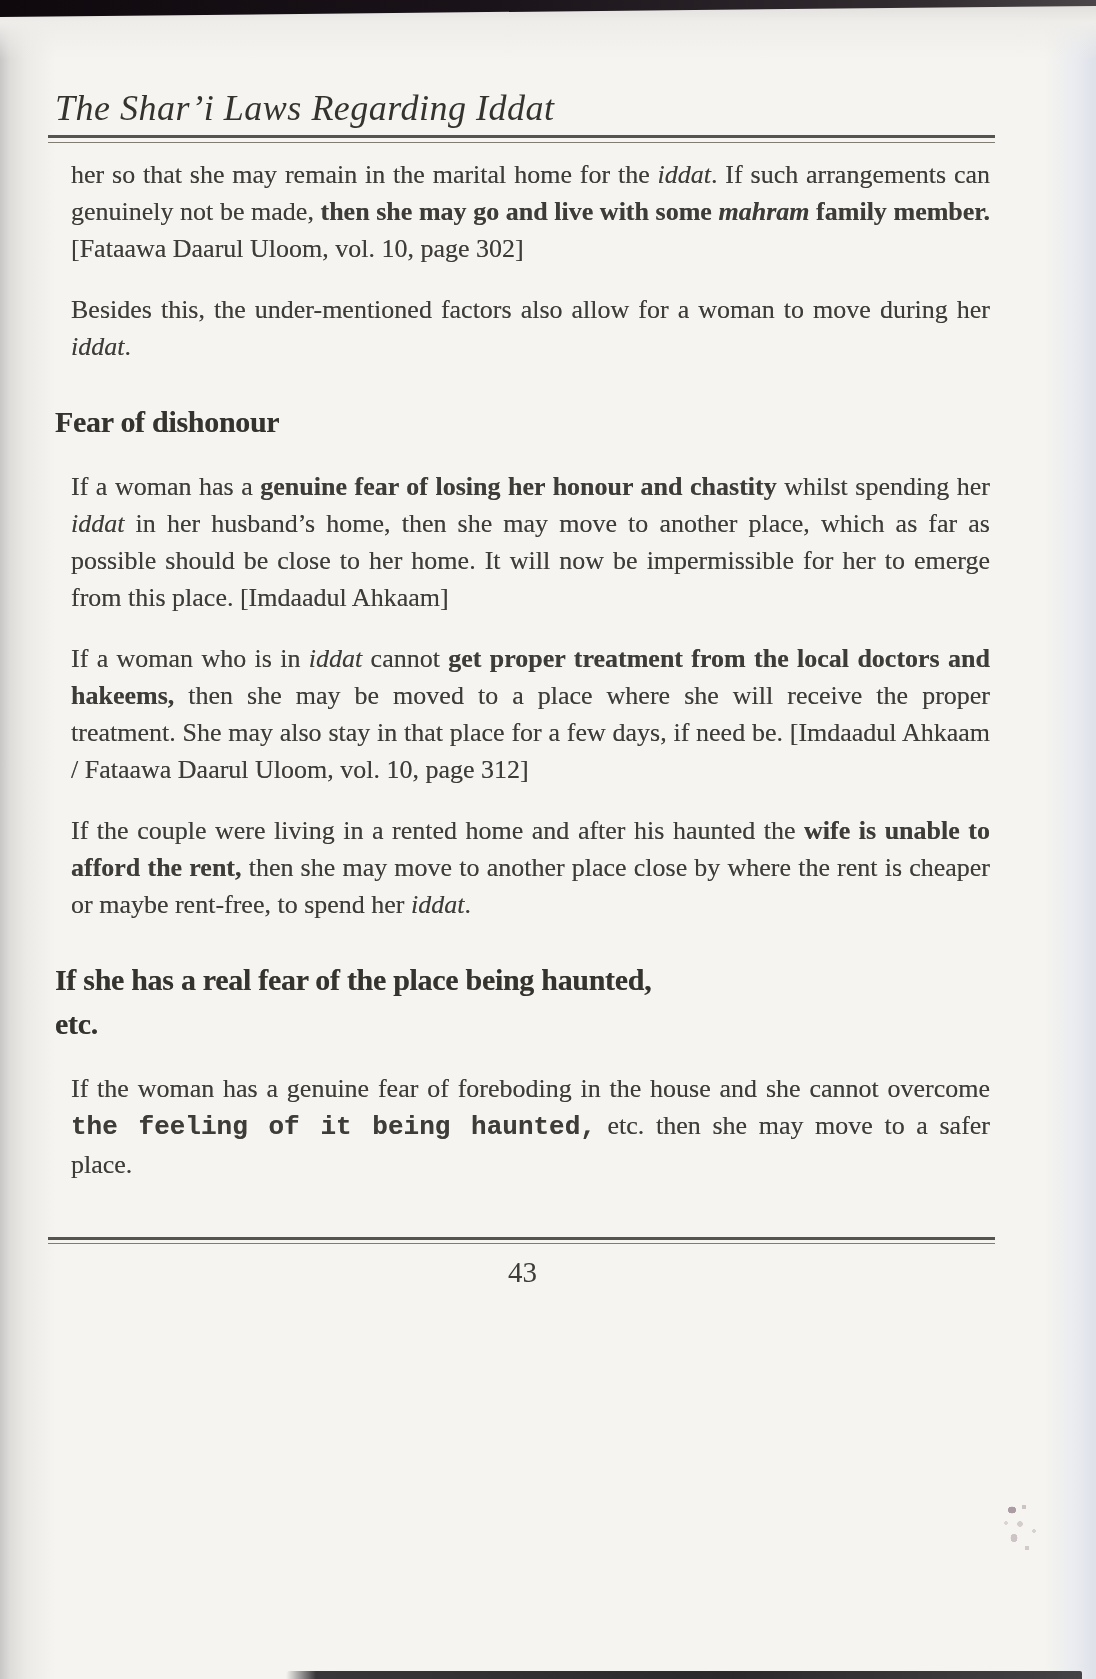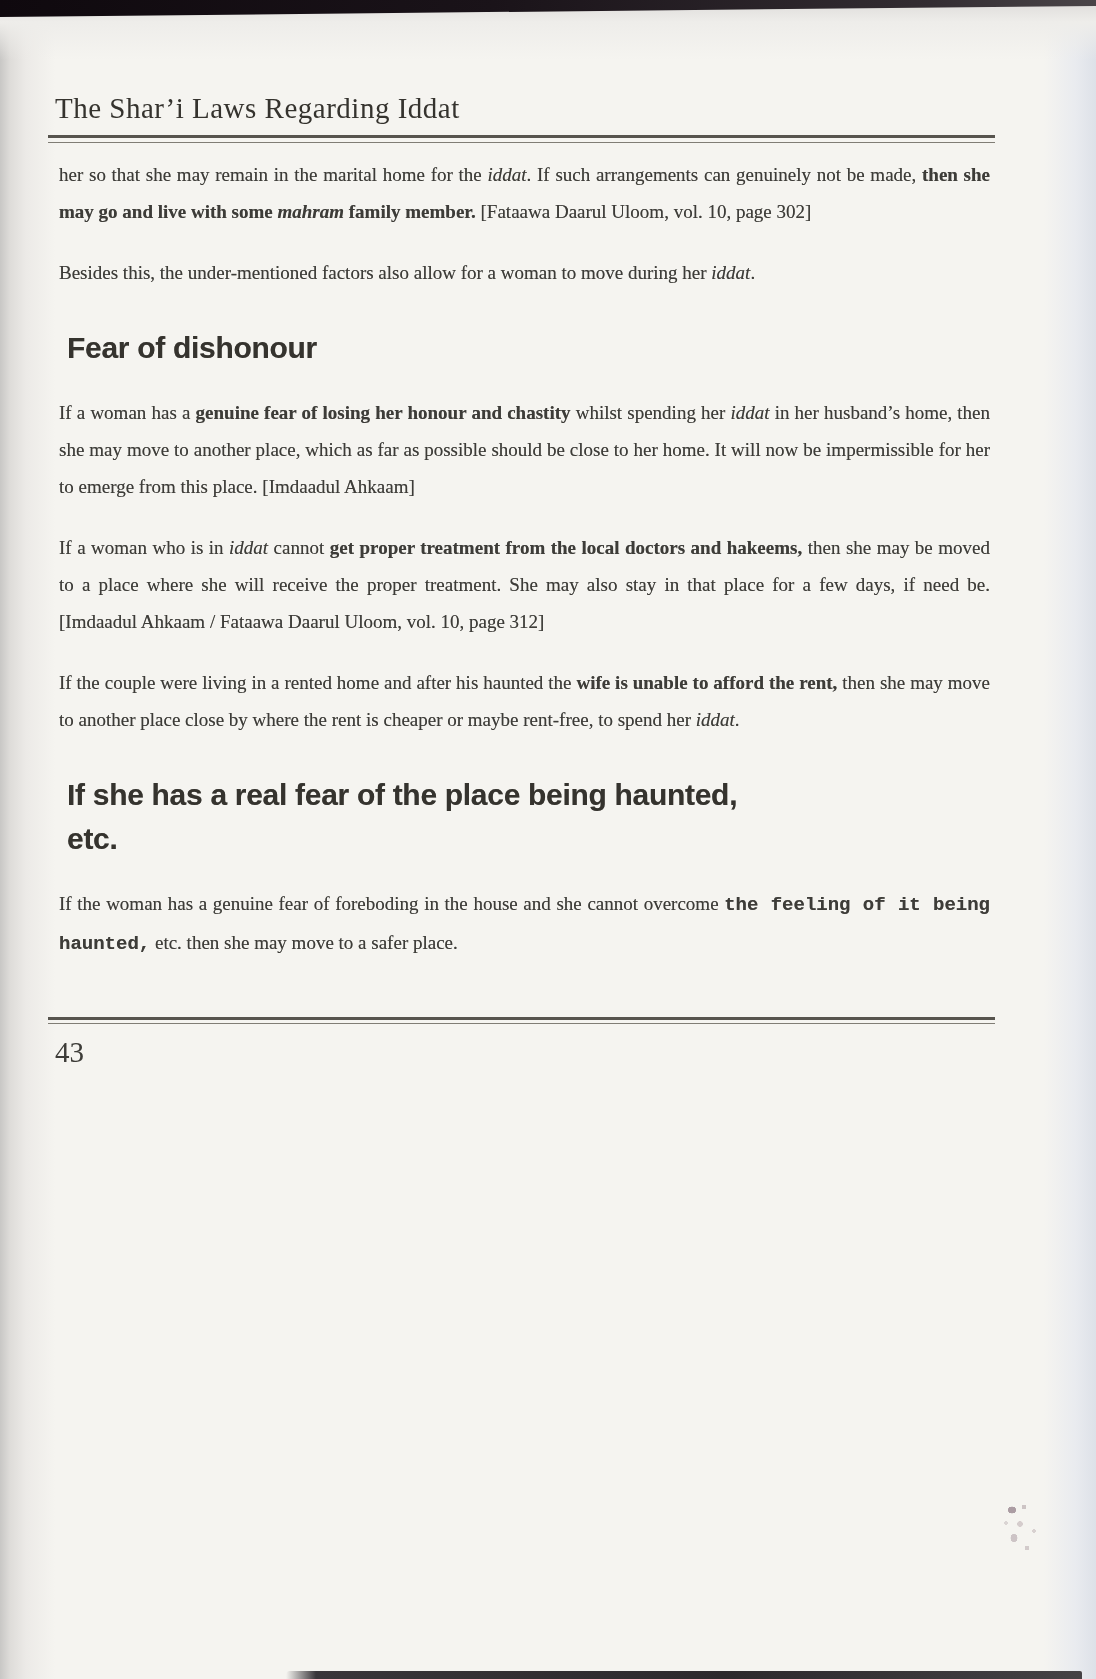--- a/index.html
+++ b/index.html
@@ -42,60 +42,62 @@
       radial-gradient(4px 4px at 27px 50px, rgba(130,108,118,0.30) 0 55%, transparent 60%),
       radial-gradient(3px 3px at 34px 33px, rgba(140,118,126,0.28) 0 55%, transparent 60%),
       radial-gradient(3px 3px at 6px 25px,  rgba(140,118,126,0.25) 0 55%, transparent 60%);
     filter: blur(0.4px);
   }
   .content {
     position: relative;
     padding: 88px 106px 0 55px;
   }
   .running-header {
-    font-size: 29px;
+    font-style: italic;
+    font-size: 36px;
     line-height: 40px;
     color: var(--heading-ink, #45443f);
     letter-spacing: 0.5px;
   }
   .header-rule {
     margin: 7px 0 0 -7px;
     width: 947px;
     height: 4px;
     border-top: 3px solid #57544e;
     border-bottom: 1px solid #807d75;
   }
   .body-text p.paragraph {
-    font-size: 19px;
+    font-size: 26px;
     line-height: 37px;
     text-align: justify;
-    margin: 24px 0 0 4px;
+    margin: 24px 0 0 16px;
     text-shadow: 0 0 0.5px rgba(61,60,56,0.55);
   }
   .body-text p.paragraph:first-child { margin-top: 13px; }
   .body-text h2.heading {
-    font-family: Liberation Sans, sans-serif;
+    font-family: Liberation Serif, serif;
     font-weight: bold;
     font-size: 30px;
     line-height: 44px;
-    margin: 35px 0 24px 12px;
+    margin: 35px 0 24px 0;
     color: var(--heading-ink, #35332e);
     letter-spacing: -0.3px;
     white-space: pre-line;
     text-shadow: 0 0 0.5px rgba(53,51,46,0.5);
   }
   .footer-rule {
     margin: 54px 0 0 -7px;
     width: 947px;
     height: 3px;
     border-top: 3px solid #57544e;
     border-bottom: 1px solid #807d75;
   }
   .page-number {
     margin-top: 12px;
+    text-align: center;
     font-size: 29px;
     color: var(--ink, #3d3c38);
   }
 </style>
 </head>
 <body>
 
 <div class="page">
   <div class="scan-top-bar"></div>
 

